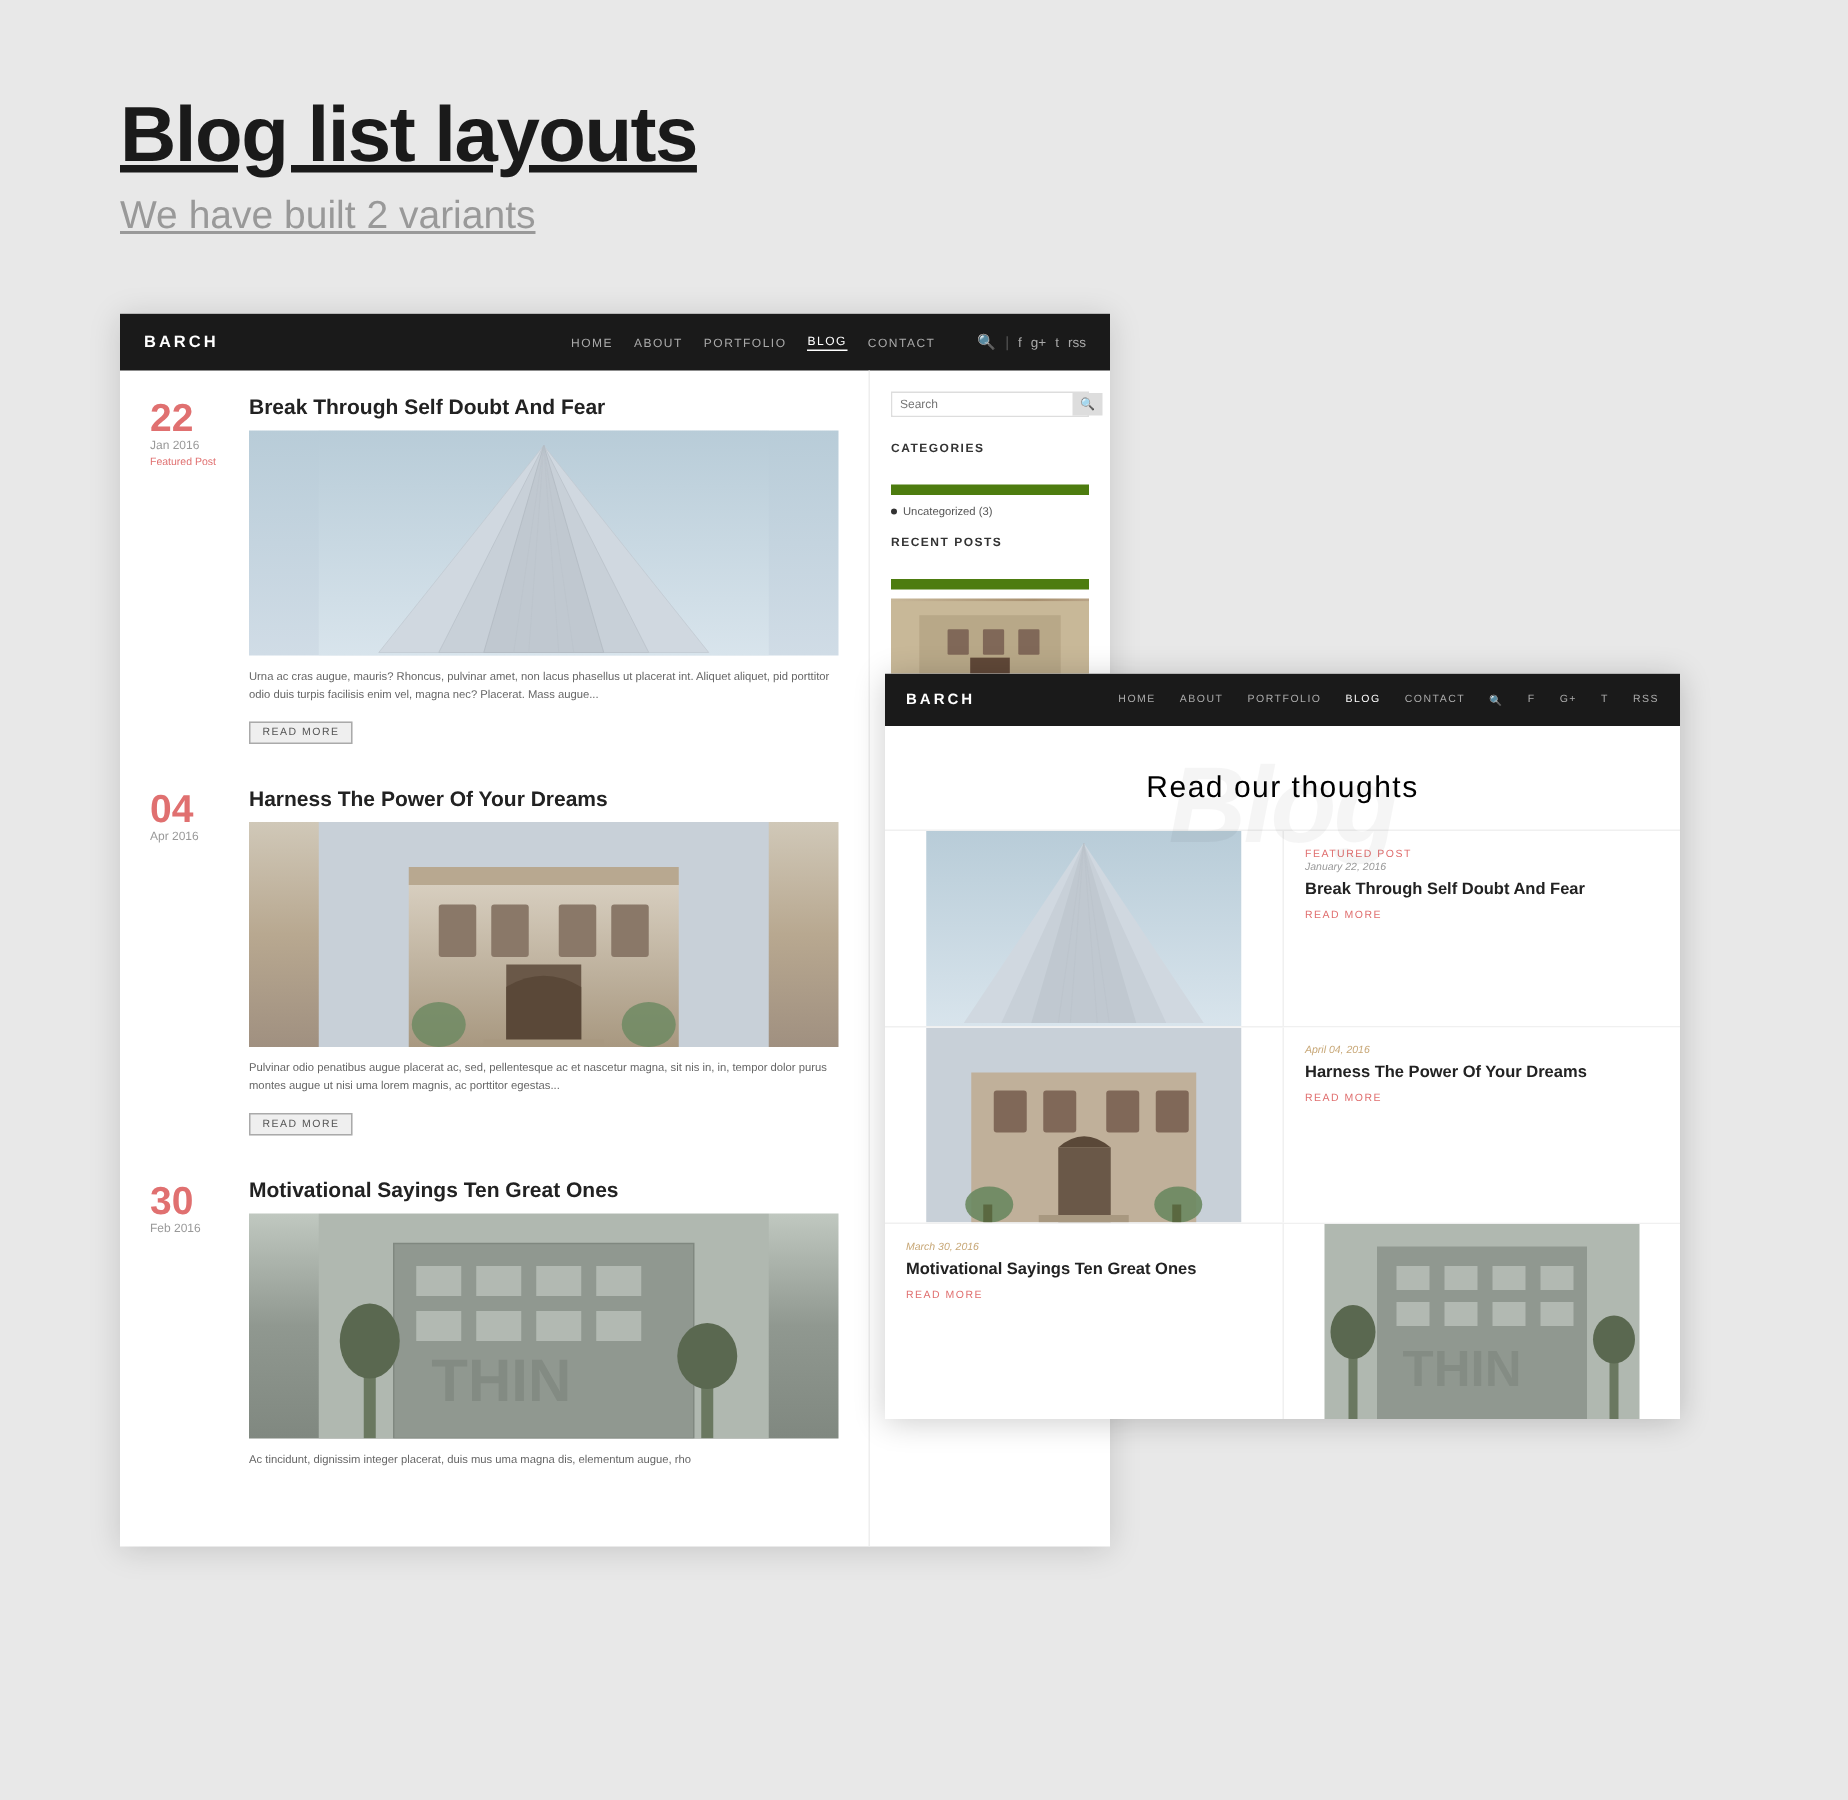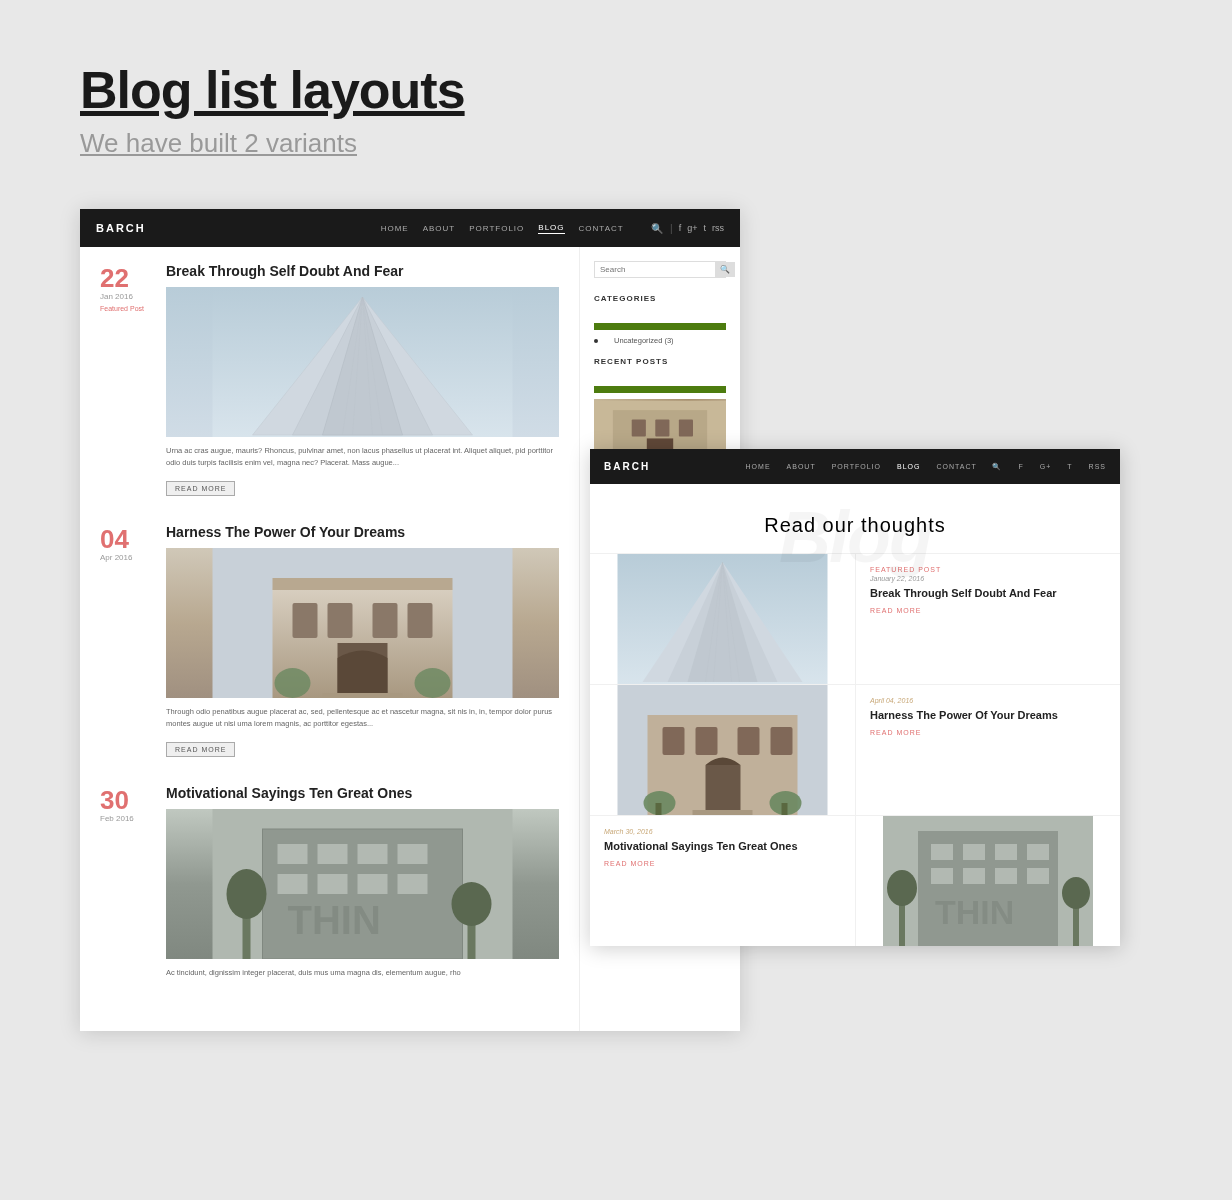--- a/index.html
+++ b/index.html
@@ -202,21 +202,21 @@
       border-bottom: 7px solid #4d7c0f;
       padding-bottom: 20px;
       margin-bottom: 6px;
     }
     .sidebar-cat-item {
       font-size: 7.5px;
       color: #555;
       margin-bottom: 3px;
       display: flex;
       align-items: center;
-      gap: 16px;
+      gap: 4px;
     }
     .sidebar-cat-bullet {
       width: 4px;
       height: 4px;
       background: #333;
       border-radius: 50%;
       display: inline-block;
     }
     .recent-posts-section {
       margin-top: 12px;
@@ -429,21 +429,21 @@
                 <rect x="60" y="30" width="180" height="12" fill="#b8a890"></rect>
 
                 <path d="M125,150 L125,110 Q150,95 175,110 L175,150Z" fill="#5a4838"></path>
 
                 <rect x="110" y="145" width="80" height="5" fill="#a89880"></rect>
 
                 <ellipse cx="80" cy="135" rx="18" ry="15" fill="#6a8860" opacity="0.8"></ellipse>
                 <ellipse cx="220" cy="135" rx="18" ry="15" fill="#6a8860" opacity="0.8"></ellipse>
               </svg>
             </div>
-            <div class="post-excerpt">Through odio penatibus augue placerat ac, sed, pellentesque ac et nascetur magna, sit nis in, in, tempor dolor purus montes augue ut nisi uma lorem magnis, ac porttitor egestas...</div>
+            <div class="post-excerpt">Pulvinar odio penatibus augue placerat ac, sed, pellentesque ac et nascetur magna, sit nis in, in, tempor dolor purus montes augue ut nisi uma lorem magnis, ac porttitor egestas...</div>
             <button class="read-more-btn">READ MORE</button>
           </div>
         </div>
 
         <div class="post-entry">
           <div class="post-date-block">
             <div class="post-date-day">30</div>
             <div class="post-date-month">Feb 2016</div>
           </div>
           <div class="post-content">

